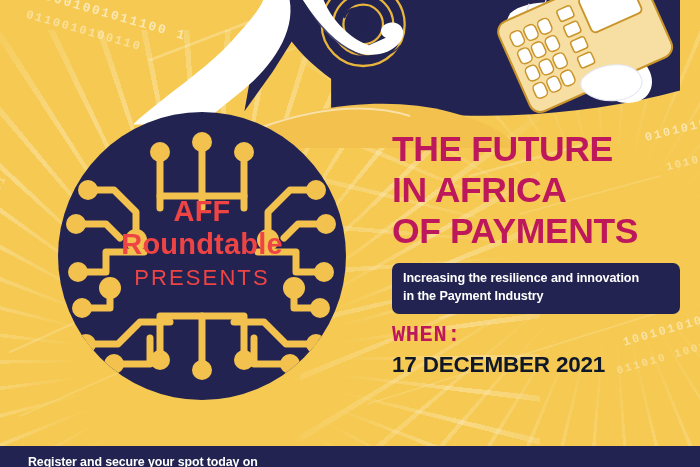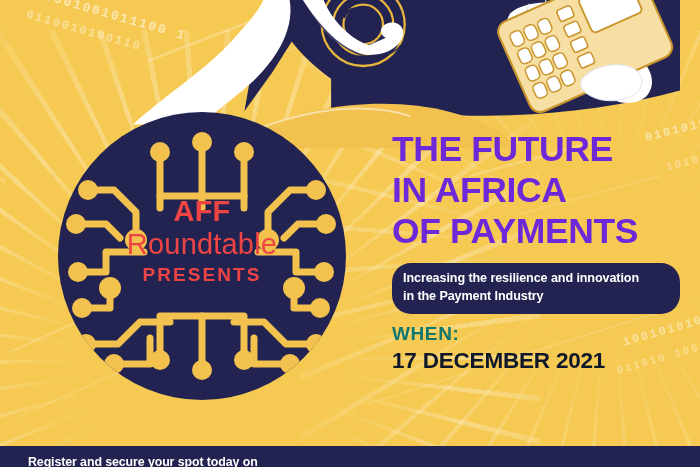--- a/index.html
+++ b/index.html
@@ -90,59 +90,60 @@
     overflow: hidden;
   }
   .logo-text {
     position: absolute;
     left: 0; right: 0;
     top: 84px;
     text-align: center;
     color: #ef4444;
   }
   .logo-line1 { font-size: 29px; font-weight: 700; line-height: 1.06; letter-spacing: .2px;}
-  .logo-line2 { font-size: 29px; font-weight: 400; line-height: 1.18; letter-spacing: .2px;}
-  .logo-line3 { font-size: 19px; font-weight: 700; line-height: 1.5; letter-spacing: 2.1px;}
+  .logo-line2 { font-size: 29px; font-weight: 700; line-height: 1.18; letter-spacing: .2px;}
+  .logo-line3 { font-size: 22px; font-weight: 400; line-height: 1.5; letter-spacing: 2.1px;}
 
   
   .headline {
     position: absolute;
     left: 392px; top: 129px;
     width: 300px;
-    color: #6d28d9;
+    color: #be185d;
     font-size: 35.5px;
     font-weight: 700;
     line-height: 1.15;
     letter-spacing: -0.4px;
   }
   .headline .l { display: block; white-space: nowrap; }
 
   .subtitle-badge {
     position: absolute;
     left: 392px; top: 263px;
     width: 288px;
     box-sizing: border-box;
     background: #232352;
-    border-radius: 19px;
+    border-radius: 7px;
     padding: 7px 20px 8px 11px;
     color: #ffffff;
     font-size: 12.6px;
     font-weight: 700;
     line-height: 1.42;
     letter-spacing: -0.1px;
   }
   .subtitle-badge .l { display: block; }
 
   .when-block { position: absolute; left: 392px; top: 322px; }
   .when-label {
-    color: #0f766e;
-    font-size: 19px;
+    color: #be185d;
+    font-size: 22px;
     font-weight: 700;
     letter-spacing: .6px;
     line-height: 1.28;
+    font-family: Liberation Mono, monospace;
   }
   .when-date {
     color: #0f172a;
     font-size: 22.5px;
     font-weight: 700;
     line-height: 1.3;
     letter-spacing: -0.2px;
     white-space: nowrap;
   }
 

